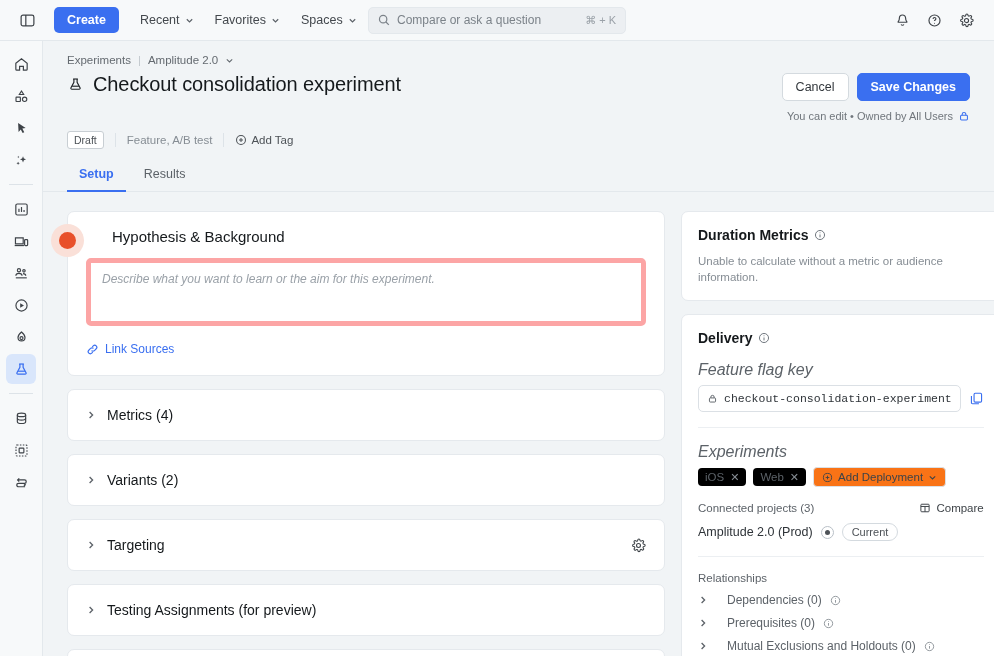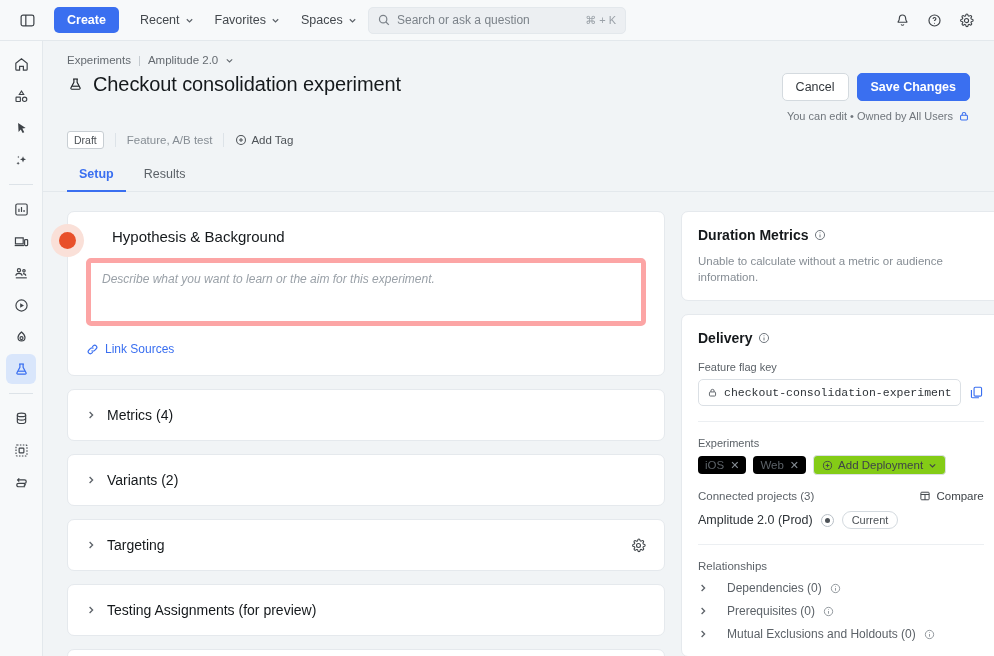--- a/index.html
+++ b/index.html
@@ -192,21 +192,21 @@
   .section-gear { margin-left: auto; display: flex; align-items: center; cursor: pointer; }
 
   
   .rcard { padding: 15px 16px; }
   .rcard-title {
     display: flex; align-items: center; gap: 6px;
     font-size: 14px; font-weight: 600; color: #15191c;
   }
   .rcard-sub { margin-top: 10px; font-size: 11.5px; color: #868d94; line-height: 1.4; }
 
-  .field-label { font-size: 11px; color: #5c6268; margin-top: 15px; margin-bottom: 6px; }
+  .field-label { font-size: 16px; color: #5c6268; margin-top: 15px; margin-bottom: 6px; font-style: italic; }
   .flag-row { display: flex; align-items: center; gap: 8px; }
   .flag-input {
     flex: 1; height: 27px; border: 1px solid #dbe0e5; border-radius: 5px;
     background: #fff; display: flex; align-items: center; gap: 6px;
     padding: 0 8px; overflow: hidden;
   }
   .flag-text {
     font-family: "Liberation Mono", monospace; font-size: 11.5px;
     color: #2e3338; white-space: nowrap;
   }
@@ -216,21 +216,21 @@
 
   .chip-row { display: flex; align-items: center; gap: 7px; flex-wrap: wrap; }
   .chip {
     display: inline-flex; align-items: center; gap: 6px;
     background: #000000; border-radius: 4px;
     padding: 3px 7px; font-size: 11.5px; color: #5c6268;
   }
   .chip-x { cursor: pointer; color: #868d94; font-size: 11px; line-height: 1; }
   .add-dep {
     display: inline-flex; align-items: center; gap: 5px;
-    border: 1px solid #dbe0e5; background: #84cc16; border-radius: 4px;
+    border: 1px solid #dbe0e5; background: #f97316; border-radius: 4px;
     padding: 3px 8px; font-size: 11.5px; color: #3e4348; cursor: pointer;
   }
 
   .proj-head { display: flex; align-items: center; margin-top: 15px; }
   .proj-label { font-size: 11.5px; color: #5c6268; }
   .compare {
     margin-left: auto; display: inline-flex; align-items: center; gap: 5px;
     font-size: 11.5px; color: #3e4348; cursor: pointer;
   }
   .proj-row { display: flex; align-items: center; gap: 8px; margin-top: 9px; }
@@ -289,21 +289,21 @@
         </svg>
     </div>
   </div>
 
   <div class="searchwrap">
     <div class="searchbox">
       <svg width="12" height="12" viewBox="0 0 14 14" fill="none" stroke="#7b8289" stroke-width="1.4">
         <circle cx="6" cy="6" r="4.3"></circle>
           <line x1="9.3" y1="9.3" x2="12.6" y2="12.6"></line>
       </svg>
-      <span class="search-ph">Search or ask a question</span>
+      <span class="search-ph">Compare or ask a question</span>
       <span class="search-kbd">⌘ + K</span>
     </div>
   </div>
 
   <div class="topright">
     <div class="icon-btn">
       <svg width="15" height="15" viewBox="0 0 16 16" fill="none" stroke="#3e4348" stroke-width="1.25">
         <path d="M8 2.1c-2 0-3.3 1.4-3.3 3.3 0 2.6-.9 3.5-1.3 3.9-.2.2-.1.6.2.6h8.8c.3 0 .4-.4.2-.6-.4-.4-1.3-1.3-1.3-3.9 0-1.9-1.3-3.3-3.3-3.3z"></path>
         <path d="M6.6 12.1a1.5 1.5 0 0 0 2.8 0"></path>
       </svg>

